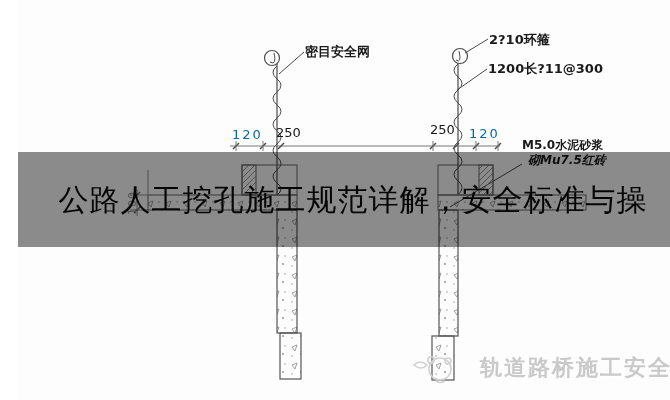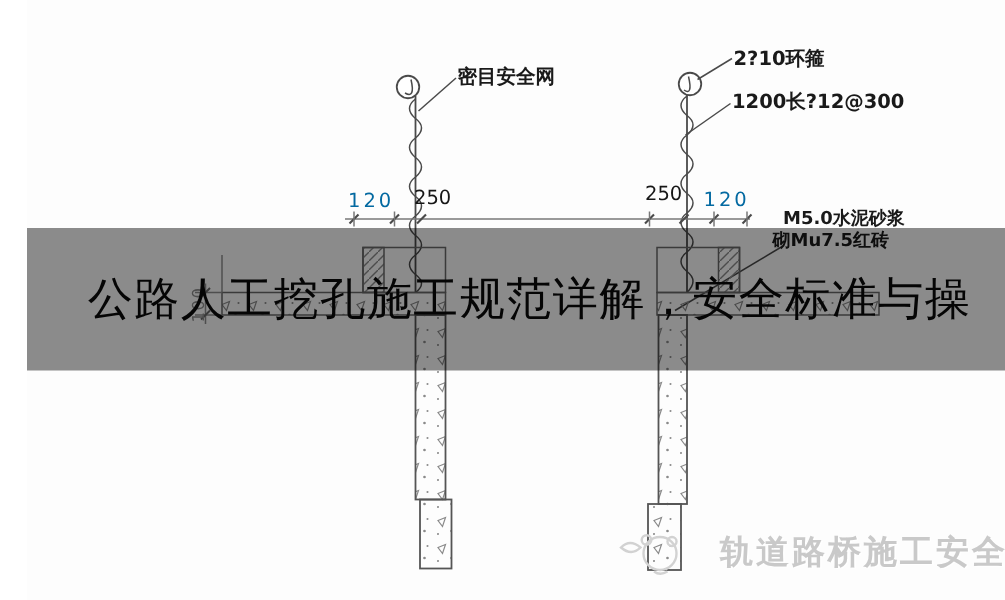--- a/index.html
+++ b/index.html
@@ -123,23 +123,23 @@
       <rect x="262" y="333" width="21" height="46" fill="url(#concrete)"></rect>
     </g>
     <g stroke="#555555" stroke-width="1.2">
       <rect x="421" y="210" width="19" height="126" fill="url(#concrete)"></rect>
       <rect x="414" y="336" width="22" height="44" fill="url(#concrete)"></rect>
     </g>
   </svg>
 
   <div class="lbl" style="left:287px;top:45px;">密目安全网</div>
   <div class="lbl" style="left:471px;top:33px;">2?10环箍</div>
-  <div class="lbl" style="left:470px;top:62px;">1200长?12@300</div>
+  <div class="lbl" style="left:470px;top:62px;">1200长?11@300</div>
   <div class="lbl small" style="left:504px;top:139px;">M5.0水泥砂浆</div>
-  <div class="lbl small" style="left:497px;top:154px;">砌Mu7.5红砖</div>
+  <div class="lbl small" style="left:510px;top:154px;font-style:italic;">砌Mu7.5红砖</div>
 
   <div class="dim light" style="left:214px;top:127px;">120</div>
   <div class="dim bold" style="left:258px;top:125px;">250</div>
   <div class="dim bold" style="left:412px;top:122px;">250</div>
   <div class="dim light" style="left:451px;top:126px;">120</div>
   <div class="dim vert" style="left:108px;top:215px;">100</div>
 
   <div id="banner">
     <div class="banner-line">公路人工挖孔施工规范详解，安全标准与操</div>
   </div>

